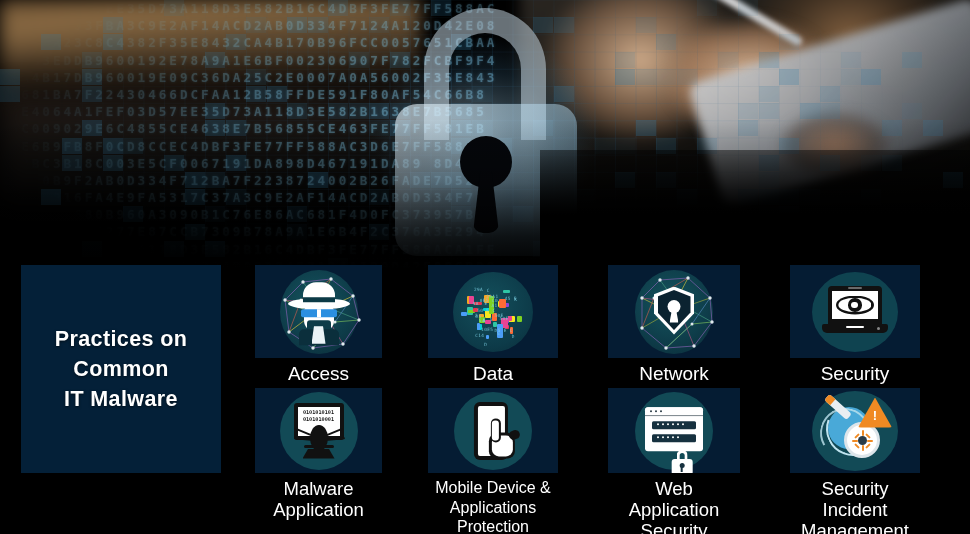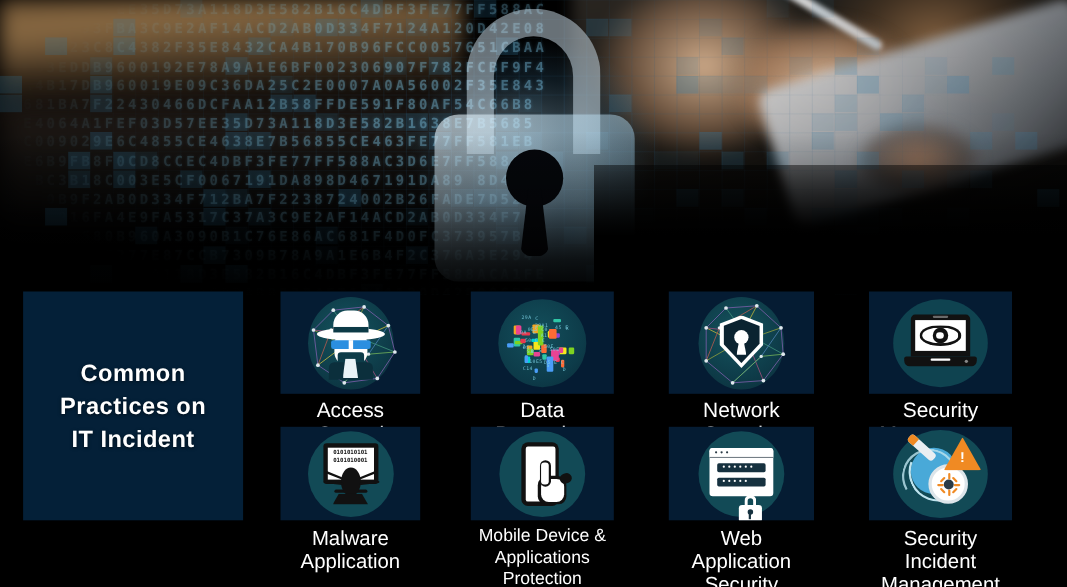--- a/index.html
+++ b/index.html
@@ -381,23 +381,23 @@
       <div class="lock-hole"></div>
       <div class="lock-hole-stem"></div>
     </div>
 
     <div class="hero-fade"></div>
     <div class="hero-fade-r"></div>
   </div>
 
   <div class="title-panel">
     <div class="title-text">
+      <div>Practices on</div>
       <div>Common</div>
-      <div>Practices on</div>
-      <div>IT Incident</div>
+      <div>IT Malware</div>
     </div>
   </div>
 
   <div class="card row1" style="left:255px;top:265px;width:127px;">
     <div class="card-tile">
       <div class="mesh">
         <div class="bg"></div>
         <svg width="92" height="84" viewBox="0 0 92 84">
           <g stroke-width="0.8" fill="none" opacity="0.95">
             <path d="M12 30 L30 12 L58 9 L80 26 L86 50 L70 74 L40 78 L16 62 Z" stroke="#7a5ea8"></path>

